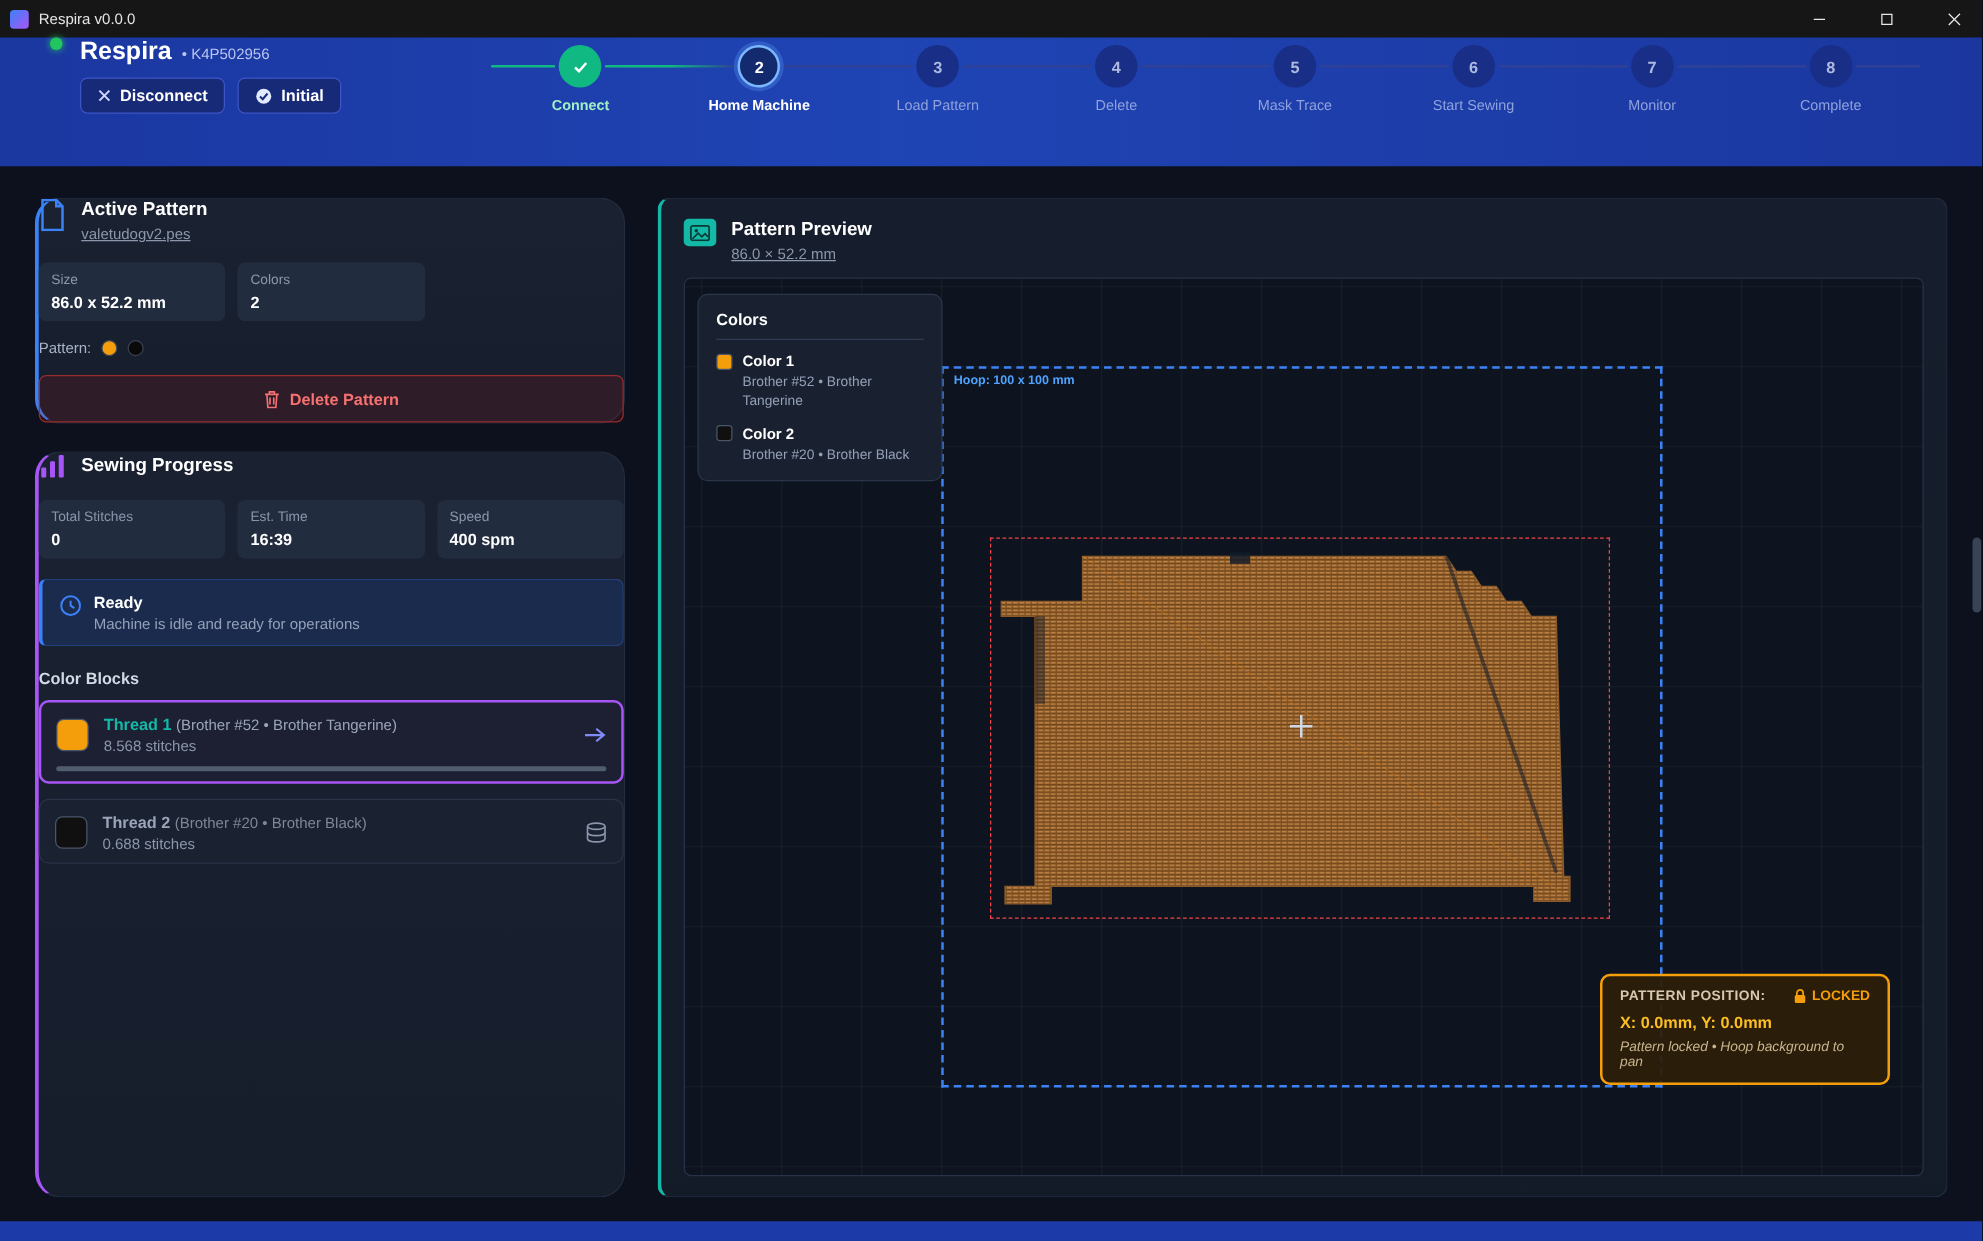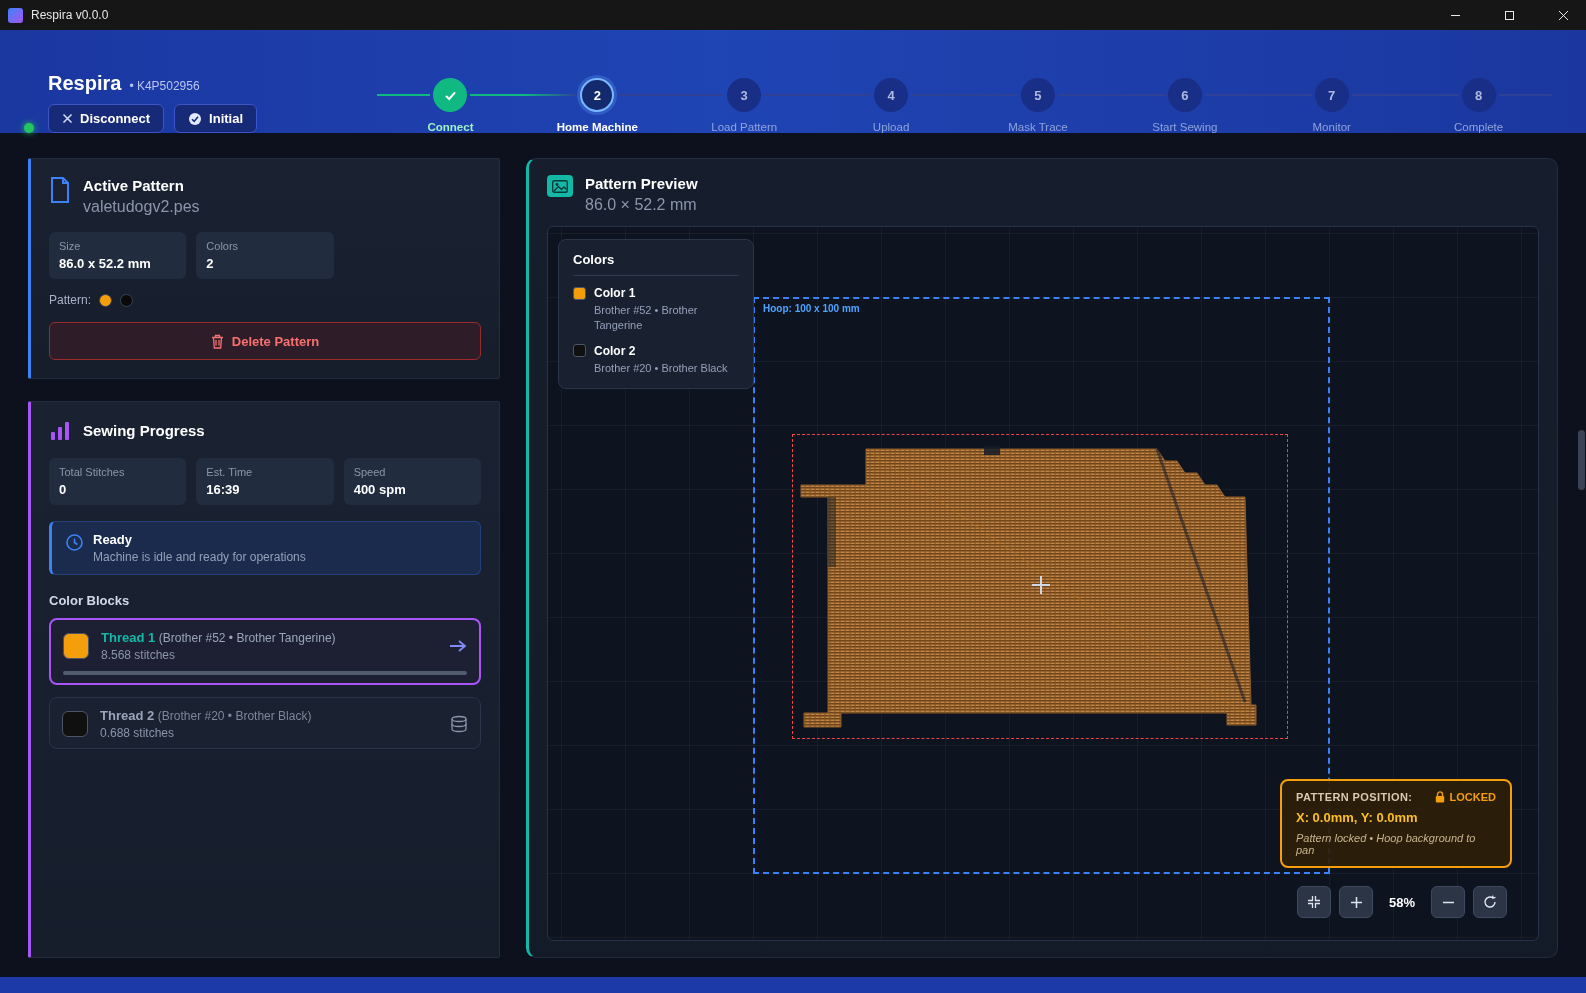--- a/index.html
+++ b/index.html
@@ -11,21 +11,21 @@
   
   .titlebar { height:30px; background:#161616; display:flex; align-items:center;
               padding-left:8px; gap:8px; color:#e6e6e6; font-size:12px; flex:0 0 auto; }
   .app-icon { width:15px; height:15px; border-radius:3px;
               background:linear-gradient(135deg,#3b82f6,#a855f7); }
   .tb-spacer { flex:1; }
   .tb-btn { width:46px; height:30px; display:flex; align-items:center; justify-content:center;
             color:#e8e8e8; font-size:11px; cursor:default; }
 
   
-  .header { height:103px; flex:0 0 auto; display:flex; align-items:flex-end; padding:0 24px;
+  .header { height:103px; flex:0 0 auto; display:flex; align-items:flex-start; padding:0 40px;
             background:linear-gradient(90deg,#1b37a0 0%,#1f44b4 45%,#1b379f 100%); }
   .conn-dot { width:10px; height:10px; border-radius:50%; background:#22c55e; margin-right:14px;
               box-shadow:0 0 6px #22c55e; flex:0 0 auto; }
   .brand-block { flex:0 0 auto; }
   .brand-row { display:flex; align-items:baseline; gap:8px; }
   .brand-title { color:#fff; font-size:20px; font-weight:bold; }
   .brand-serial { color:#b9c5f0; font-size:12px; }
   .brand-btns { display:flex; gap:10px; margin-top:9px; }
   .hbtn { display:flex; align-items:center; gap:7px; background:#172a77; border:1px solid #3c55c8;
           border-radius:6px; padding:6px 13px; color:#fff; font-size:13px; font-weight:bold; cursor:pointer; }
@@ -47,26 +47,26 @@
   .s-pending .step-circle { background:#192e86; color:#aebadf; }
   .step-label { margin-top:9px; font-size:11.5px; }
   .s-completed .step-label { color:#9ff0c6; font-weight:bold; }
   .s-active .step-label { color:#ffffff; font-weight:bold; }
   .s-pending .step-label { color:#8fa2dd; }
 
   
   .main { flex:1; display:flex; gap:26px; padding:25px 28px 19px 28px; overflow:hidden; }
   .left-col { width:472px; flex:0 0 auto; display:flex; flex-direction:column; gap:22px; }
   .card { background:linear-gradient(180deg,#1a2232,#161d2b); border:1px solid #232d40;
-          border-radius:2px; padding:18px; }
+          border-radius:20px; }
   .card.accent-blue { border-left:3px solid #3b82f6; }
   .card.accent-purple { border-left:3px solid #a855f7; flex:1; }
   .card-head { display:flex; align-items:flex-start; gap:12px; }
   .card-title { color:#fff; font-size:15px; font-weight:bold; }
-  .card-sub { color:#8b96ab; font-size:16px; margin-top:4px; }
+  .card-sub { color:#8b96ab; font-size:12px; margin-top:4px;text-decoration:underline; }
 
   .stats-row { display:grid; grid-template-columns:1fr 1fr 1fr; gap:10px; margin-top:16px; }
   .stat-box { background:#222c3f; border-radius:6px; padding:8px 10px; }
   .stat-label { color:#8b96ab; font-size:11px; }
   .stat-value { color:#fff; font-size:13px; font-weight:bold; margin-top:4px; }
 
   .colors-row { display:flex; align-items:center; gap:8px; margin-top:14px; }
   .colors-label { color:#a8b2c7; font-size:12px; }
   .dot { width:13px; height:13px; border-radius:50%; border:1px solid #3a4254; }
 
@@ -209,21 +209,21 @@
       <div class="step s-active">
         <div class="step-circle">2</div>
         <div class="step-label">Home Machine</div>
       </div>
       <div class="step s-pending">
         <div class="step-circle">3</div>
         <div class="step-label">Load Pattern</div>
       </div>
       <div class="step s-pending">
         <div class="step-circle">4</div>
-        <div class="step-label">Upload</div>
+        <div class="step-label">Delete</div>
       </div>
       <div class="step s-pending">
         <div class="step-circle">5</div>
         <div class="step-label">Mask Trace</div>
       </div>
       <div class="step s-pending">
         <div class="step-circle">6</div>
         <div class="step-label">Start Sewing</div>
       </div>
       <div class="step s-pending">
@@ -414,44 +414,20 @@
                 <rect x="0.8" y="5" width="8.4" height="6.4" rx="1.2" fill="#f59e0b"></rect>
                 <path d="M2.5 5 V3.4 A2.5 2.5 0 0 1 7.5 3.4 V5" fill="none" stroke="#f59e0b" stroke-width="1.4"></path>
               </svg>
               <span>LOCKED</span>
             </span>
           </div>
           <div class="pos-coords">X: 0.0mm, Y: 0.0mm</div>
           <div class="pos-hint">Pattern locked • Hoop background to pan</div>
         </div>
 
-        <div class="zoombar">
-          <div class="zbtn">
-            <svg width="14" height="14" viewBox="0 0 14 14">
-              <path d="M5.5 1 V5.5 H1 M8.5 1 V5.5 H13 M5.5 13 V8.5 H1 M8.5 13 V8.5 H13" stroke="#dfe5ee" stroke-width="1.3" fill="none"></path>
-            </svg>
-          </div>
-          <div class="zbtn">
-            <svg width="13" height="13" viewBox="0 0 13 13">
-                <path d="M6.5 1 V12 M1 6.5 H12" stroke="#dfe5ee" stroke-width="1.5"></path>
-              </svg>
-          </div>
-          <div class="zoom-level">58%</div>
-          <div class="zbtn">
-            <svg width="13" height="13" viewBox="0 0 13 13">
-                <path d="M1 6.5 H12" stroke="#dfe5ee" stroke-width="1.5"></path>
-              </svg>
-          </div>
-          <div class="zbtn">
-            <svg width="14" height="14" viewBox="0 0 14 14">
-              <path d="M12 7 A5 5 0 1 1 9.8 2.9" stroke="#dfe5ee" stroke-width="1.4" fill="none"></path>
-              <path d="M9.6 0.6 L10 3.2 L12.5 2.4" stroke="#dfe5ee" stroke-width="1.4" fill="none"></path>
-            </svg>
-          </div>
-        </div>
 
       </div>
     </div>
   </div>
 
   <div class="footer-strip"></div>
 
   <div class="scrollbar">
     <div class="scroll-thumb"></div>
   </div>

